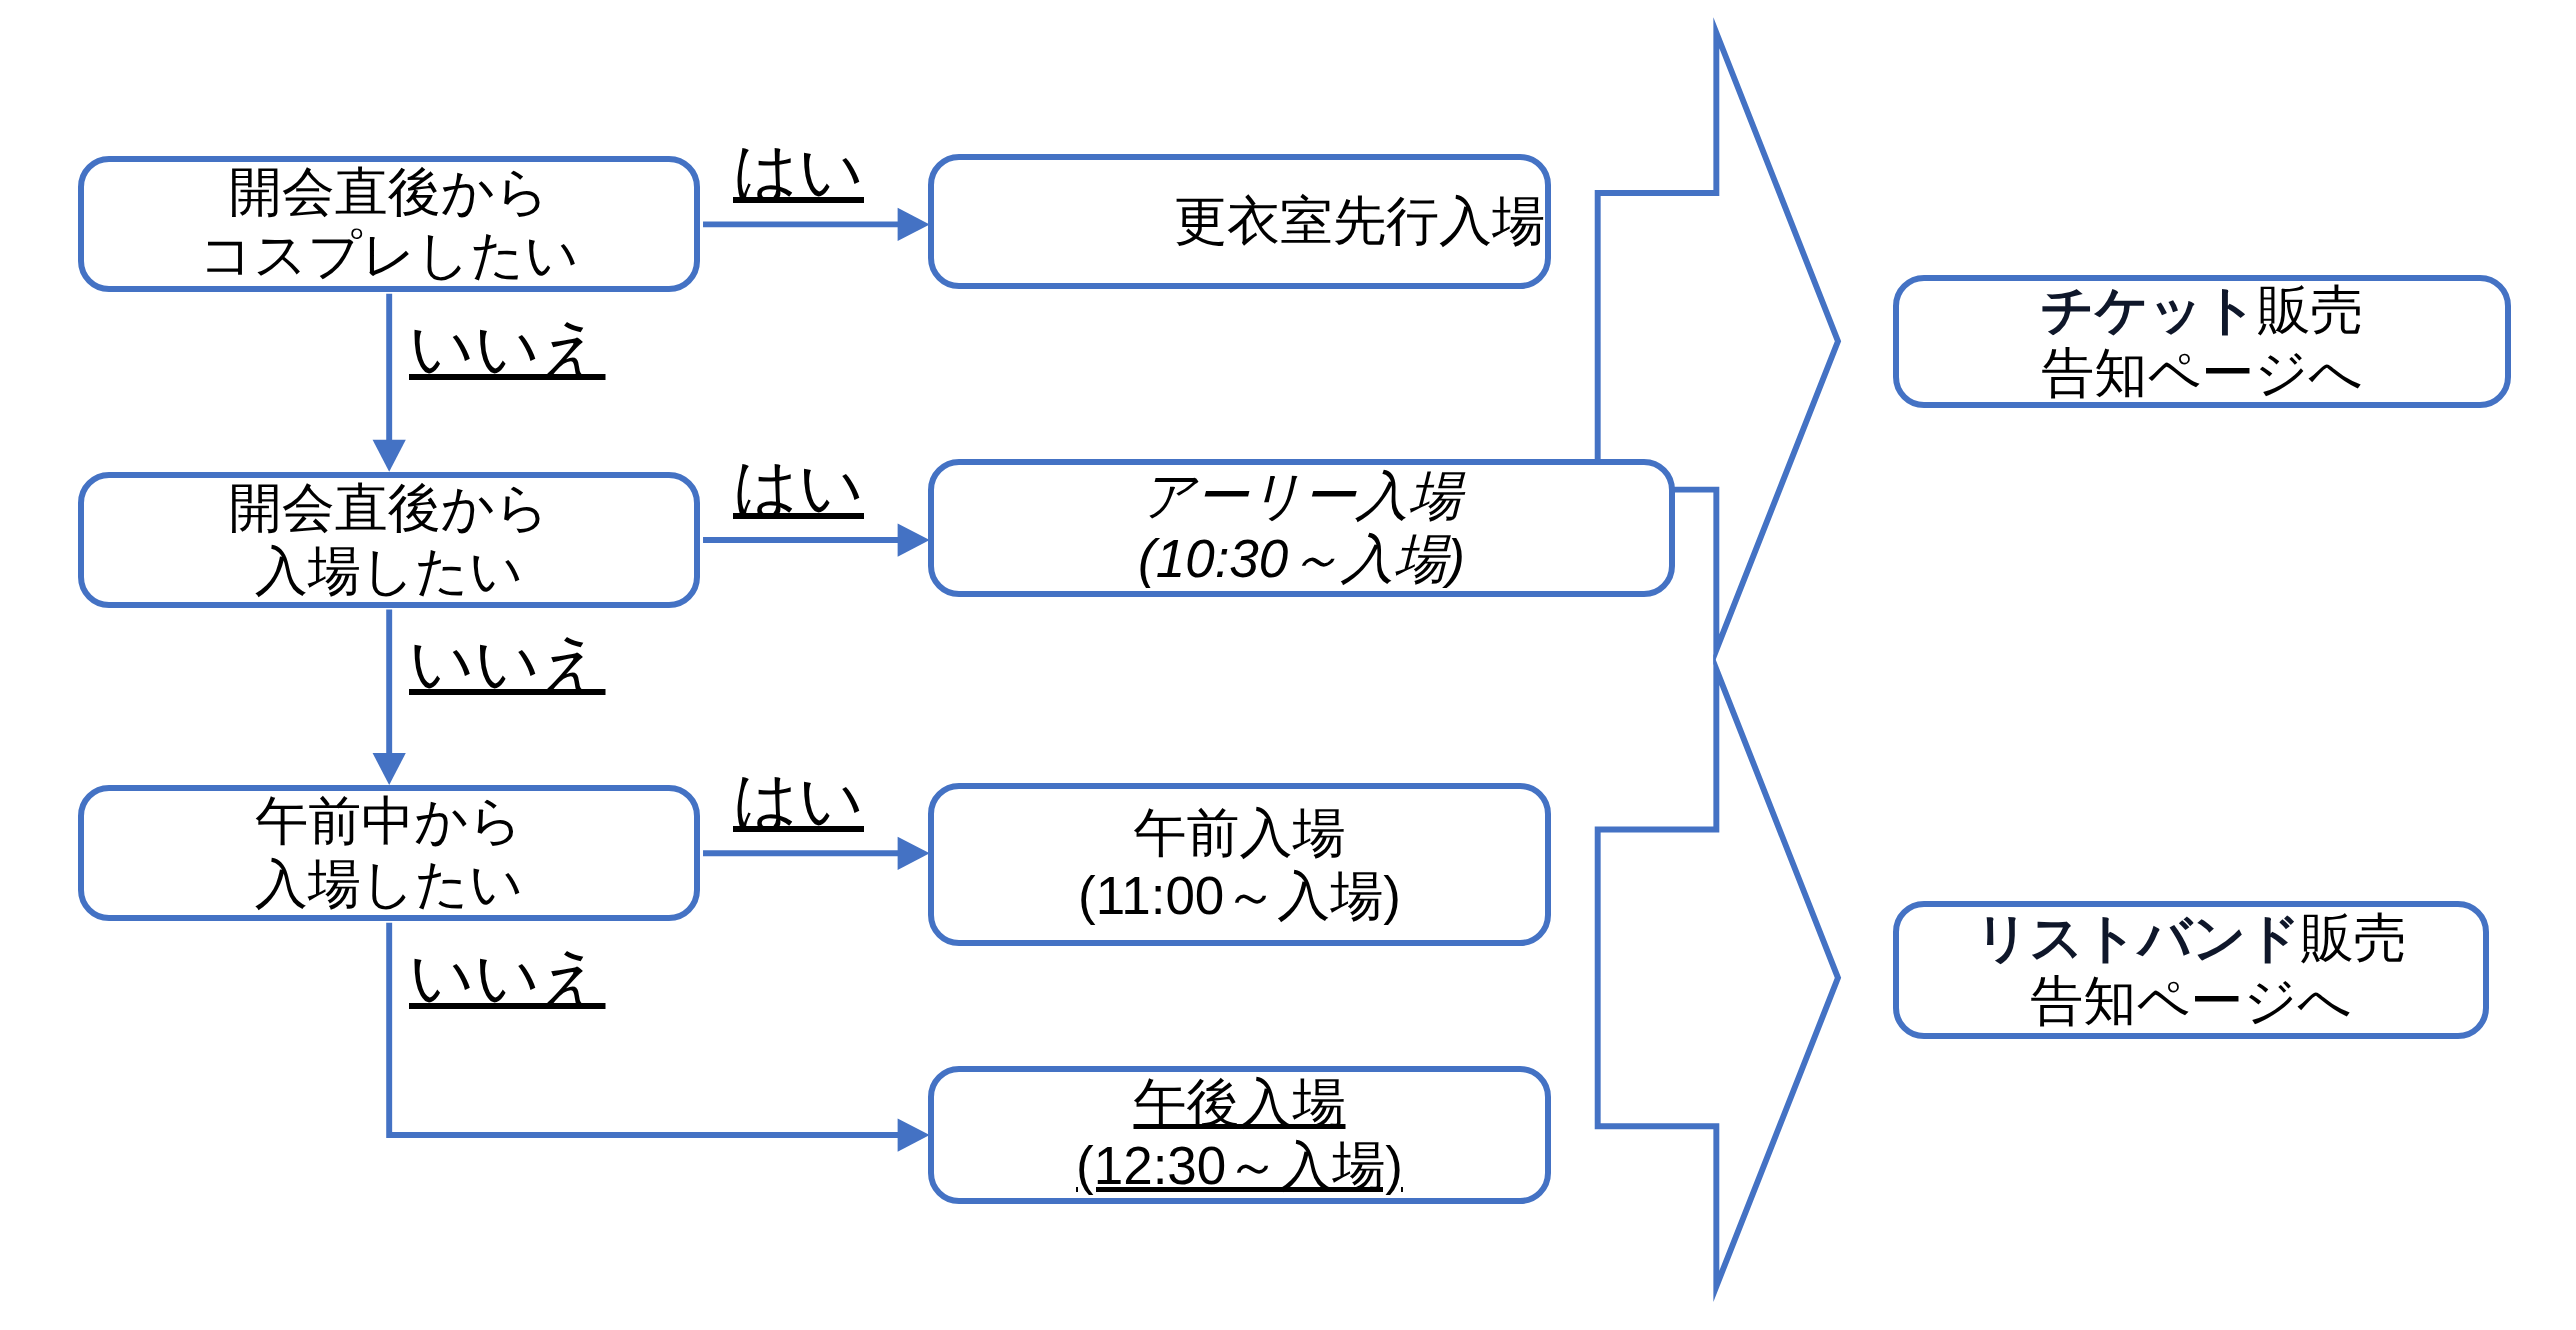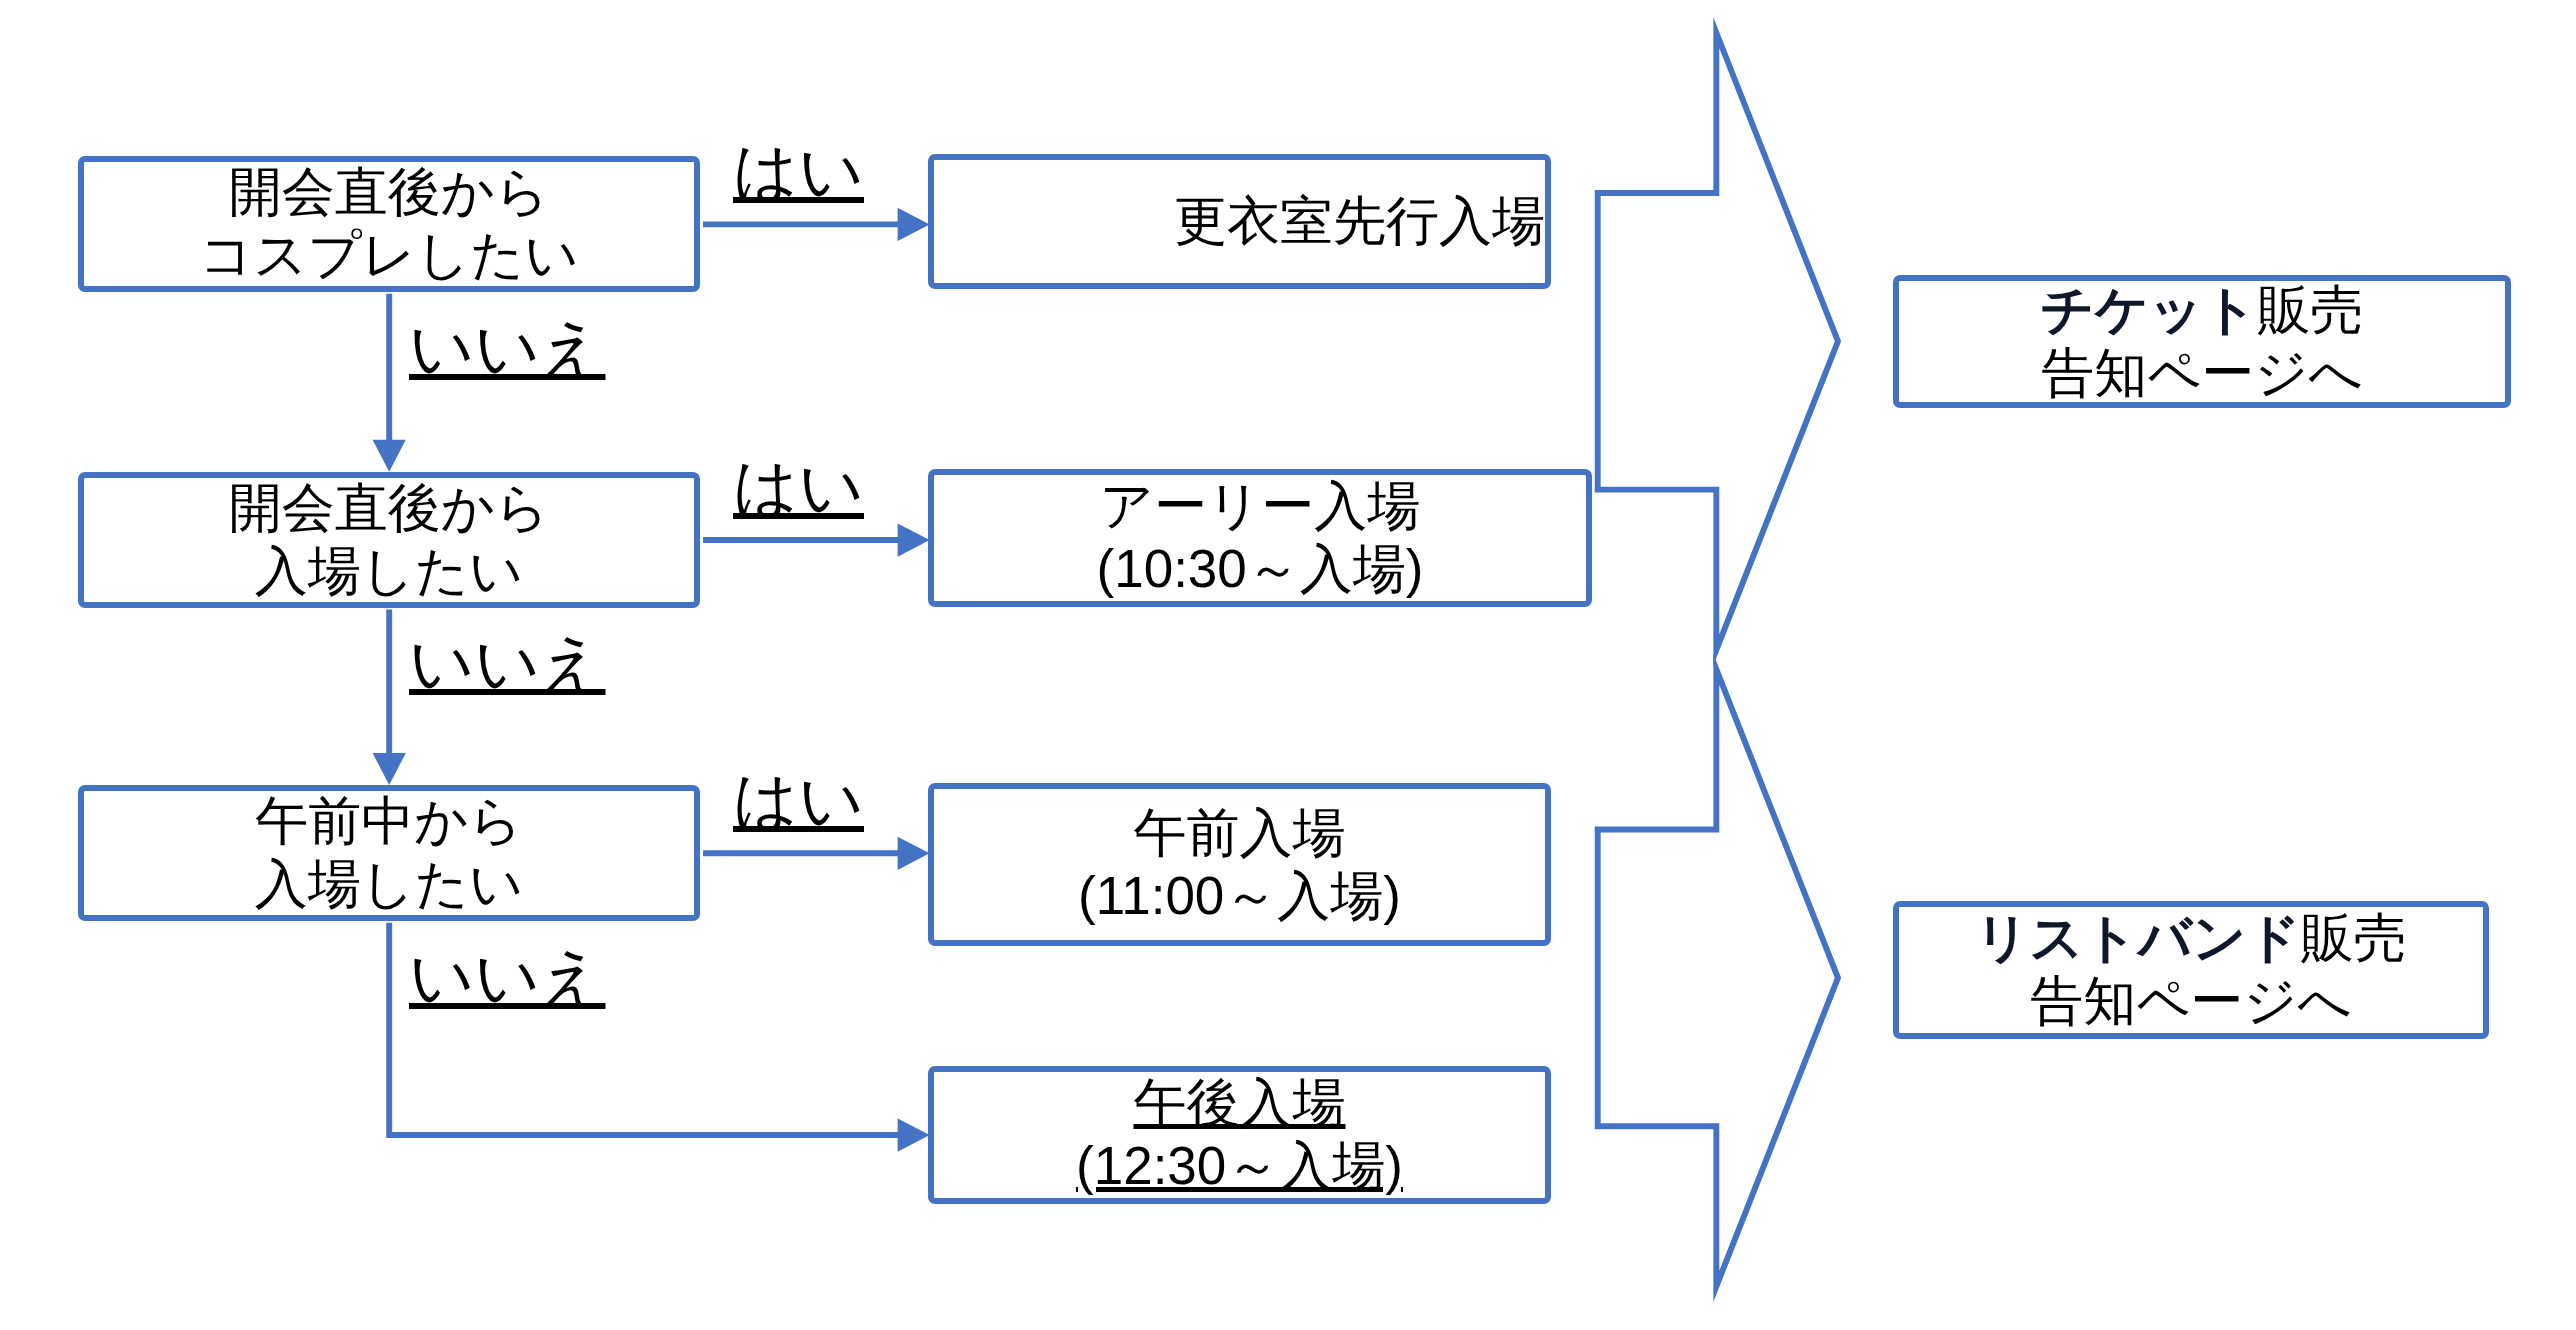--- a/index.html
+++ b/index.html
@@ -11,21 +11,21 @@
     font-family: "Liberation Sans", "DejaVu Sans", sans-serif;
     overflow: hidden;
     color: #000;
   }
   .svg-layer { position: absolute; left: 0; top: 0; }
   .box {
     position: absolute;
     box-sizing: border-box;
     background: #ffffff;
     border: 6px solid #4472C4;
-    border-radius: 7px;
+    border-radius: 31px;
     display: flex;
     flex-direction: column;
     align-items: center;
     justify-content: center;
     text-align: center;
     font-size: 53px;
     line-height: 1.18;
     white-space: nowrap;
   }
   .box .line { display: block; }
@@ -36,21 +36,21 @@
     line-height: 1.1;
     white-space: nowrap;
     text-decoration: underline;
   }
   
   .d1 { left: 78px;  top: 156px;  width: 622px; height: 136px; }
   .d2 { left: 78px;  top: 472px;  width: 622px; height: 136px; }
   .d3 { left: 78px;  top: 785px; width: 622px; height: 136px; }
   
   .r1 { left: 928px; top: 154px;  width: 623px; height: 135px; align-items: flex-end; }
-  .r2 { left: 928px; top: 469px;  width: 664px; height: 138px; }
+  .r2 { left: 928px; top: 459px;  width: 747px; height: 138px; font-style: italic; }
   .r3 { left: 928px; top: 783px; width: 623px; height: 163px; }
   .r4 { left: 928px; top: 1066px; width: 623px; height: 138px; text-decoration: underline; }
   
   .t1 { left: 1893px; top: 275px;  width: 618px; height: 133px; }
   .t2 { left: 1893px; top: 901px; width: 596px; height: 138px; }
   
   .yes1 { left: 733px; top: 136px; }
   .yes2 { left: 733px; top: 452px; }
   .yes3 { left: 733px; top: 765px; }
   .no1  { left: 409px;  top: 313px; }

